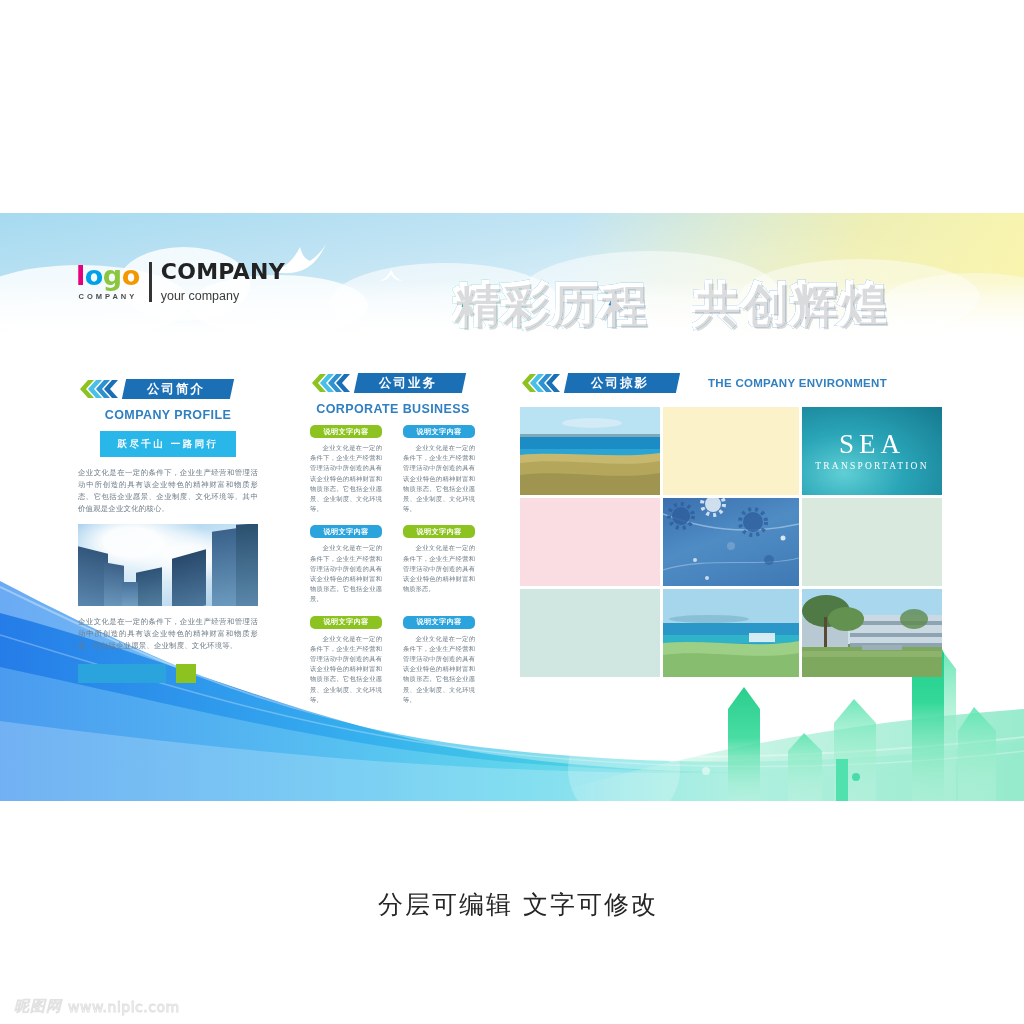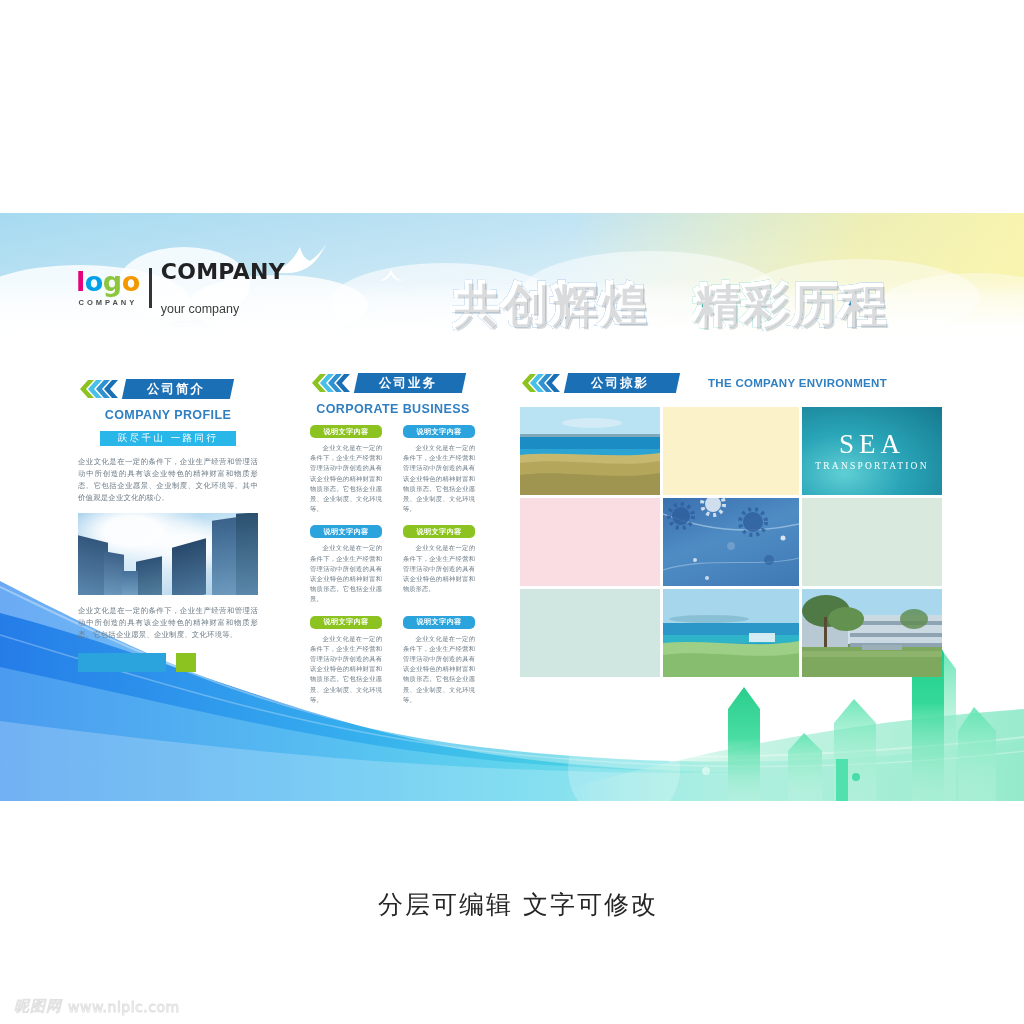--- a/index.html
+++ b/index.html
@@ -33,21 +33,21 @@
   .logo-left { text-align:center; padding-right:9px; }
   .logo-word { font-family:"DejaVu Sans", sans-serif; font-weight:bold; font-size:27px; line-height:26px; letter-spacing:-.5px; }
   .logo-word span:nth-child(1){ color:#e5007e; }
   .logo-word span:nth-child(2){ color:#00a0e9; }
   .logo-word span:nth-child(3){ color:#8cc63e; }
   .logo-word span:nth-child(4){ color:#f39800; }
   .logo-sub { font-size:7.5px; letter-spacing:3px; color:#4d4d4d; margin-top:3px; font-weight:bold; }
   .logo-divider { width:3px; height:40px; background:#333; margin-right:9px; }
   .logo-right { line-height:1; }
   .logo-company { font-family:"DejaVu Sans", sans-serif; font-weight:bold; font-size:22px; color:#222; letter-spacing:.3px; }
-  .logo-tagline { font-size:12.5px; color:#3c3c3c; margin-top:20px; }
+  .logo-tagline { font-size:12.5px; color:#3c3c3c; margin-top:7px; }
   .logo-halo { position:absolute; left:-6px; top:-16px; width:58px; height:58px; border-radius:50%; background:rgba(255,255,255,.75); z-index:-1; }
 
   
   .main-title { position:absolute; left:452px; top:60px; display:flex; gap:44px; }
   .mt {
     font-family:"DejaVu Sans", sans-serif; font-weight:bold; font-size:47px; letter-spacing:2px;
     -webkit-text-stroke:3px #ffffff; paint-order:stroke fill;
     text-shadow:3px 3px 0 rgba(120,125,130,.28);
   }
   .mt1 { background:linear-gradient(95deg,#17b39a 0%, #17b0a8 28%, #1e93c6 62%, #1f7fd0 100%); -webkit-background-clip:text; background-clip:text; color:transparent; }
@@ -71,23 +71,23 @@
     padding:0 14px 0 10px; transform:skewX(-12deg);
   }
   .sec-banner span { transform:skewX(12deg); }
   .sec-en {
     margin-top:9px; color:#2f7fc1; font-family:"Liberation Sans", sans-serif; font-weight:bold;
     font-size:12.5px; letter-spacing:.4px; text-align:center;
   }
   .sec-en-inline { color:#2f7fc1; font-family:"Liberation Sans", sans-serif; font-weight:bold; font-size:11.5px; letter-spacing:.3px; margin-left:30px; }
 
   .slogan {
-    margin:9px auto 0; width:136px; height:15px; background:#29b6e8; color:#fff;
+    margin:9px auto 0; width:136px; height:26px; background:#29b6e8; color:#fff;
     font-size:9.5px; letter-spacing:2.4px; display:flex; align-items:center; justify-content:center;
-    font-family:"DejaVu Sans", sans-serif; font-weight:normal;
+    font-family:"DejaVu Sans", sans-serif; font-weight:bold;
   }
   .body-cn {
     margin-top:10px; font-family:"DejaVu Sans", sans-serif; font-size:7.4px; line-height:12px;
     color:#6b7a85; text-align:justify; letter-spacing:.2px;
   }
   .photo1 {
     margin-top:9px; width:180px; height:82px; border:0;
     background:
       radial-gradient(ellipse at 30% 22%, rgba(255,255,255,.95) 0 16%, rgba(255,255,255,0) 42%),
       radial-gradient(ellipse at 62% 38%, rgba(255,255,255,.85) 0 13%, rgba(255,255,255,0) 38%),
@@ -190,22 +190,22 @@
         <div class="logo-sub">COMPANY</div>
       </div>
       <div class="logo-divider"></div>
       <div class="logo-right">
         <div class="logo-company">COMPANY</div>
         <div class="logo-tagline">your company</div>
       </div>
     </div>
 
     <div class="main-title">
+      <div class="mt mt1">精彩历程</div>
       <div class="mt mt2">共创辉煌</div>
-      <div class="mt mt1">精彩历程</div>
     </div>
 
     <div class="wave-layer">
       <svg width="1024" height="220" viewBox="0 0 1024 220" preserveAspectRatio="none">
         <defs>
           <linearGradient id="wA" x1="0" y1="0" x2="1" y2="0">
             <stop offset="0%" stop-color="#1766d8"></stop>
             <stop offset="28%" stop-color="#2a8fe8"></stop>
             <stop offset="52%" stop-color="#2fc3ea"></stop>
             <stop offset="72%" stop-color="#56dcd0"></stop>

